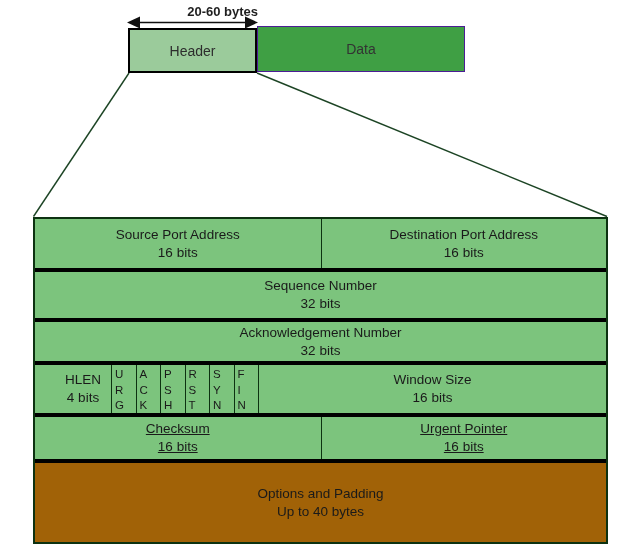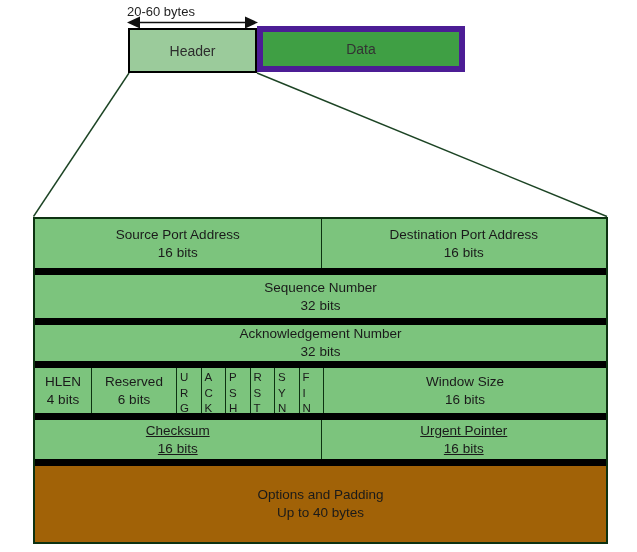--- a/index.html
+++ b/index.html
@@ -4,47 +4,47 @@
 <style>
   html,body{margin:0;padding:0;}
   body{
     width:637px;height:552px;position:relative;background:#ffffff;overflow:hidden;
     font-family:"Liberation Sans","DejaVu Sans",sans-serif;color:#1a1a1a;
   }
   .abs{position:absolute;}
   
   .seg-box{display:flex;align-items:center;justify-content:center;box-sizing:border-box;font-size:14px;color:#2d2d2d;}
   #header-box{left:128px;top:28px;width:129px;height:45px;background:#9bcb9b;border:2px solid #000000;}
-  #data-box{left:257px;top:26px;width:208px;height:46px;background:#3f9f44;border:6px solid #4c1d95;color:#333333;}
+  #data-box{left:257px;top:26px;width:208px;height:46px;background:#3f9f44;border:1px solid #4c1d95;color:#333333;}
   
   #arrow-svg{left:0;top:0;pointer-events:none;}
-  #arrow-label{left:127px;top:4px;width:131px;text-align:left;font-size:13px;color:#1f1f1f;}
+  #arrow-label{left:127px;top:4px;width:131px;text-align:right;font-size:13px;color:#1f1f1f;font-weight:bold;}
   
   #lines-svg{left:0;top:0;pointer-events:none;}
   
   #tcp-table{
     left:33px;top:217px;width:575px;height:327px;box-sizing:border-box;
     border:2px solid #0d3211;display:flex;flex-direction:column;
   }
   .t-row{display:flex;flex-direction:row;box-sizing:border-box;background:#7cc47d;}
-  .t-row + .t-row{border-top:7px solid #000000;}
+  .t-row + .t-row{border-top:4px solid #000000;}
   .cell{
     box-sizing:border-box;display:flex;flex-direction:column;justify-content:center;
     align-items:center;text-align:left;font-size:13.5px;line-height:1.33;
   }
   .cell + .cell{border-left:1px solid #0d3211;}
   .r1{height:49px;}
   .r2{height:50px;}
   .r3{height:43px;}
   .r4{height:52px;}
   .r5{height:46px;text-decoration:underline;}
   .r6{flex:1;background:#a16207;}
   .half{width:50%;}
   .full{width:100%;}
-  .w-hlen{width:56px;}
+  .w-hlen{width:56px;margin-left:20px;}
   .w-res{width:85px;}
   .w-flag{width:24.5px;}
   .w-win{flex:1;}
   .flag-cell{
     justify-content:flex-start;align-items:flex-start;text-align:left;
     white-space:pre-line;font-size:11.5px;line-height:1.35;padding:2px 0 0 3px;
   }
 </style>
 </head>
 <body>
@@ -93,24 +93,20 @@
       <div>Acknowledgement Number</div>
       <div>32 bits</div>
     </div>
   </div>
 
   <div class="t-row r4">
     <div class="cell w-hlen">
       <div>HLEN</div>
       <div>4 bits</div>
     </div>
-    <div class="cell w-res">
-      <div>Reserved</div>
-      <div>6 bits</div>
-    </div>
     <div class="cell w-flag flag-cell">U
 R
 G</div>
     <div class="cell w-flag flag-cell">A
 C
 K</div>
     <div class="cell w-flag flag-cell">P
 S
 H</div>
     <div class="cell w-flag flag-cell">R

